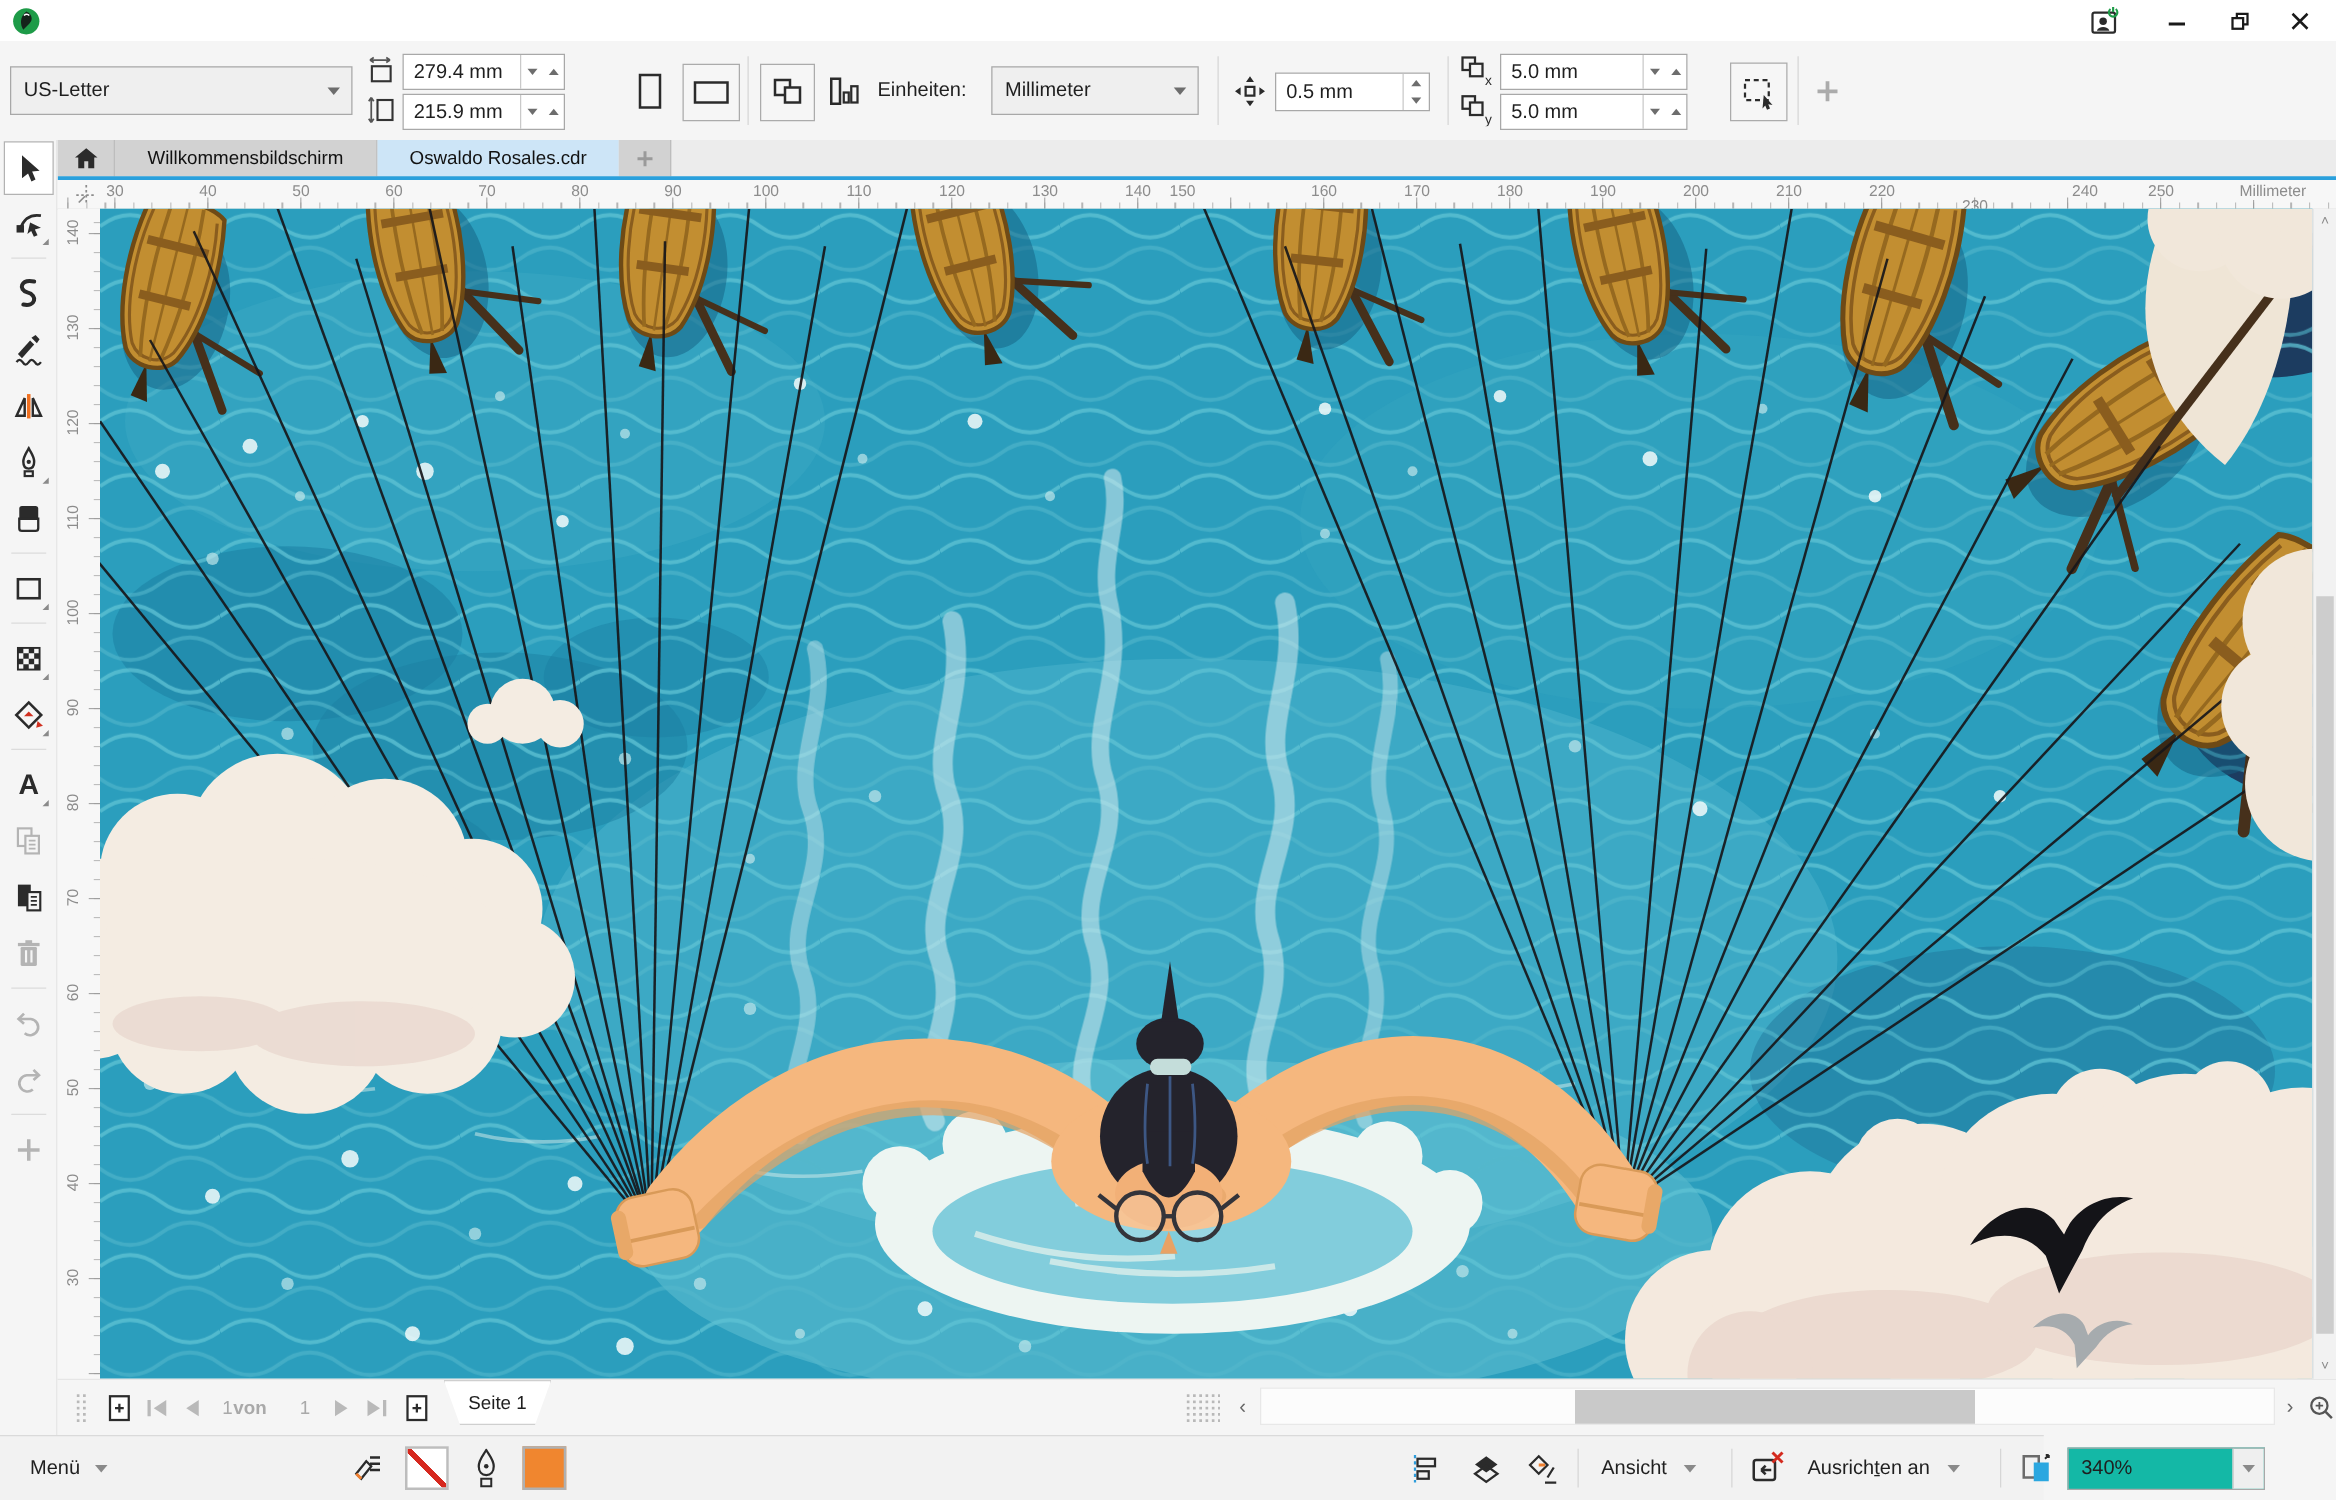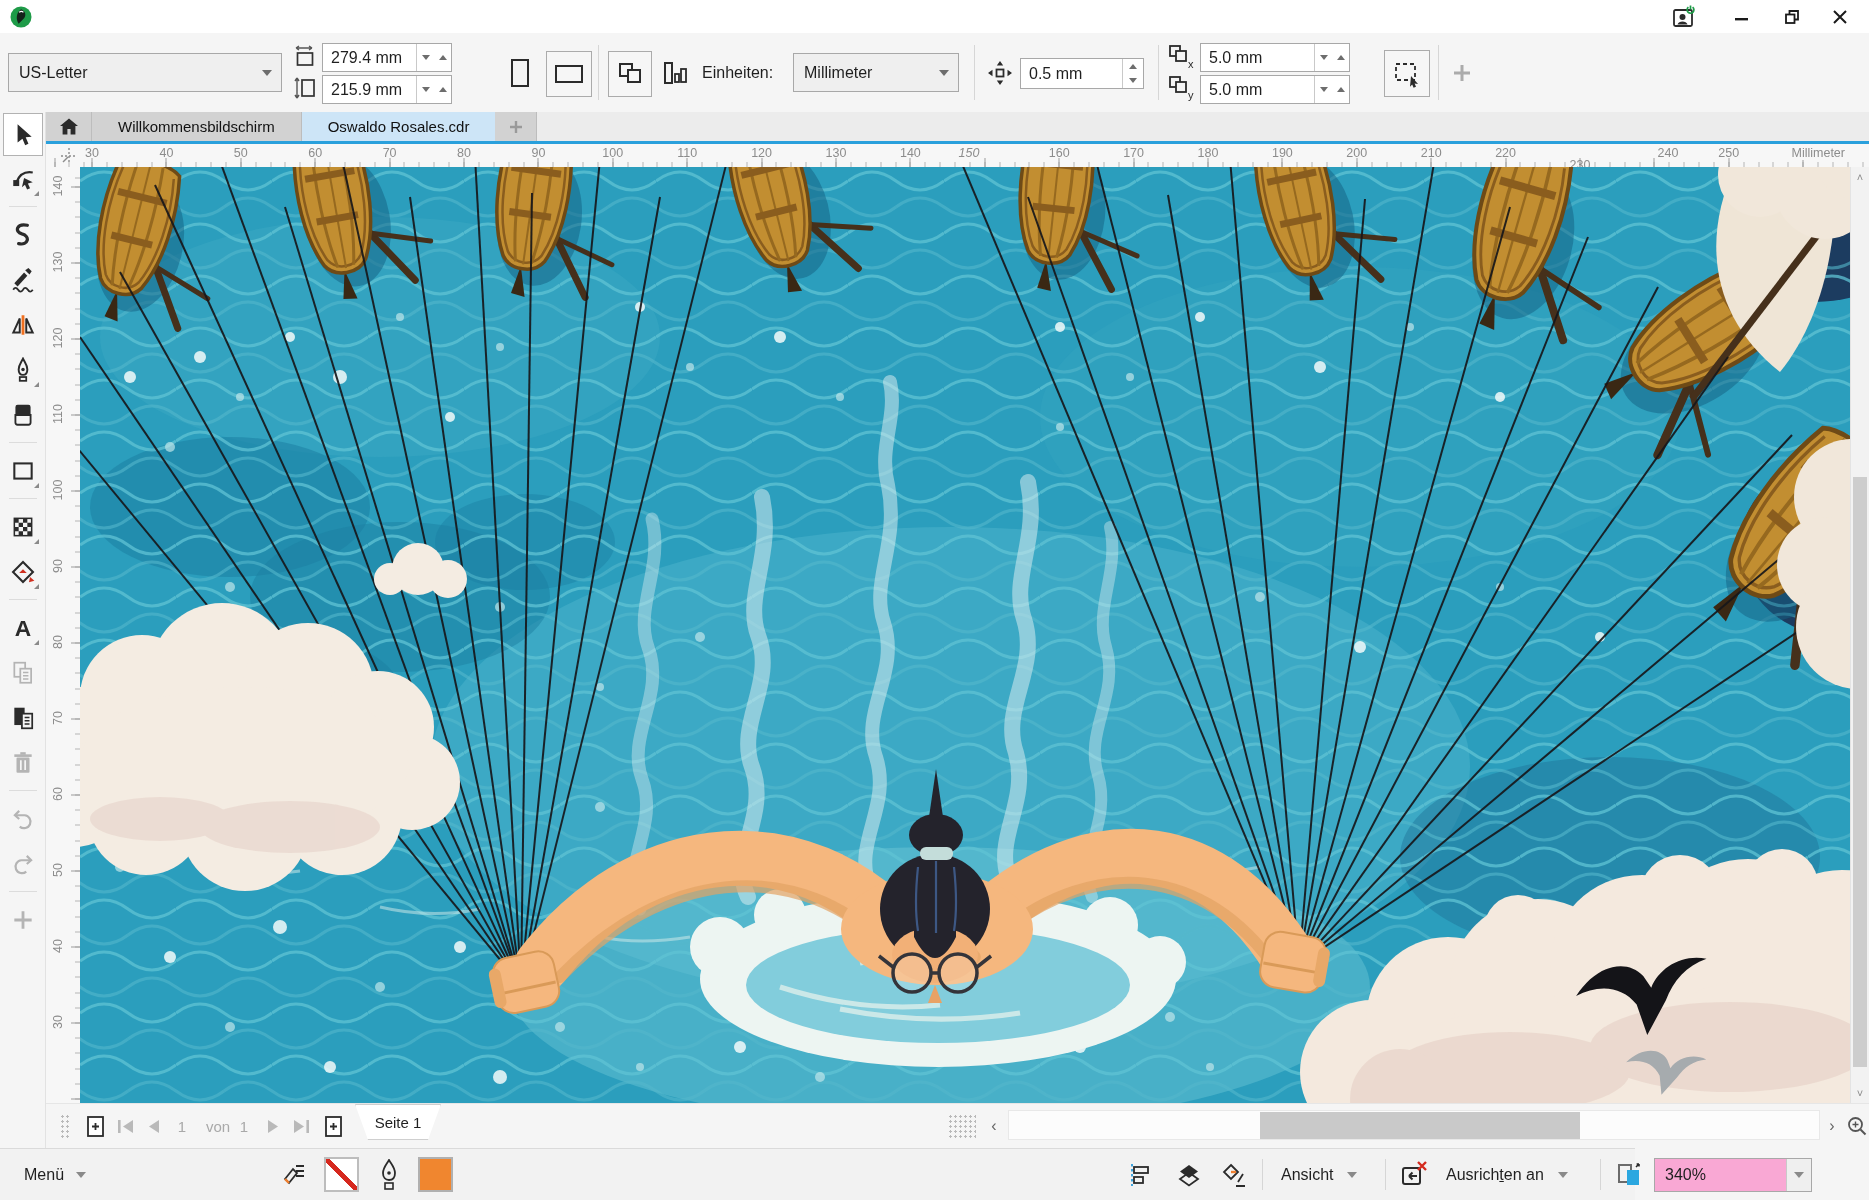--- a/index.html
+++ b/index.html
@@ -67,21 +67,21 @@
   .pagetab{position:absolute;top:0;height:36px;background:#ffffff;display:flex;align-items:center;justify-content:center;
            clip-path:polygon(0 0,100% 0,calc(100% - 13px) 100%,13px 100%);box-shadow:inset 0 0 0 1px #cfcfcf;}
   .hs-track{position:absolute;top:6px;height:30px;background:#fcfcfc;border:1px solid #e8e8e8;box-sizing:border-box;}
   .hs-thumb{position:absolute;top:8px;height:27px;background:#c9c9c9;}
   
   .statusbar{position:absolute;left:0;top:1148px;width:1635px;height:52px;background:#f2f2f2;border-top:1px solid #dadada;box-sizing:border-box;font-size:16px;}
   .sb-item{position:absolute;top:0;height:51px;display:flex;align-items:center;white-space:nowrap;}
   .sb-sep{position:absolute;top:10px;width:1px;height:31px;background:#d6d6d6;}
   .swatch{position:absolute;top:8px;width:35px;height:35px;box-sizing:border-box;border:2px solid #bdbdbd;background:#fff;}
   .nofill{background:linear-gradient(45deg,transparent 45%,#d6281e 45%,#d6281e 55%,transparent 55%),#fff;}
-  .zoombox{position:absolute;top:9px;height:34px;background:#f9a8d4;border:1px solid #a8a8a8;display:flex;align-items:stretch;box-sizing:border-box;}
+  .zoombox{position:absolute;top:9px;height:34px;background:#14b8a6;border:1px solid #a8a8a8;display:flex;align-items:stretch;box-sizing:border-box;}
   .zoombox .zval{flex:1;display:flex;align-items:center;padding-left:10px;}
   .zoombox .zarr{width:24px;background:#efefef;border-left:1px solid #c9c9c9;display:flex;align-items:center;justify-content:center;}
   .mn{text-decoration:underline;}
 </style>
 </head>
 <body>
 
 <div class="app">
 
   <div class="titlebar">
@@ -421,21 +421,21 @@
       <span class="htick" style="left: 194.8px;">50</span>
       <span class="htick" style="left: 269.2px;">60</span>
       <span class="htick" style="left: 343.6px;">70</span>
       <span class="htick" style="left: 418px;">80</span>
       <span class="htick" style="left: 492.4px;">90</span>
       <span class="htick" style="left: 566.8px;">100</span>
       <span class="htick" style="left: 641.2px;">110</span>
       <span class="htick" style="left: 715.6px;">120</span>
       <span class="htick" style="left: 790px;">130</span>
       <span class="htick" style="left: 864.4px;">140</span>
-      <span class="htick" style="left: 923px; font-style: italic;">150</span>
+      <span class="htick" style="left: 900px;">150</span>
       <span class="htick" style="left: 1013.2px;">160</span>
       <span class="htick" style="left: 1087.6px;">170</span>
       <span class="htick" style="left: 1162px;">180</span>
       <span class="htick" style="left: 1236.4px;">190</span>
       <span class="htick" style="left: 1310.8px;">200</span>
       <span class="htick" style="left: 1385.2px;">210</span>
       <span class="htick" style="left: 1459.6px;">220</span>
       <span class="htick" style="left: 1534px; margin-top: 12px;">230</span>
       <span class="htick" style="left: 1622px;">240</span>
       <span class="htick" style="left: 1682.8px;">250</span>
@@ -743,21 +743,21 @@
           <rect x="1" y="1" width="2.6" height="13" fill="#b9b9b9"></rect>
           <path d="M16,1 L6,7.5 L16,14 Z" fill="#b9b9b9"></path>
         </svg>
     </div>
     <div class="navitem" style="left:94px;width:26px;">
       <svg width="13" height="15" viewBox="0 0 13 15">
           <path d="M12,1 L2,7.5 L12,14 Z" fill="#b9b9b9"></path>
         </svg>
     </div>
     <div class="navitem navtxt" style="left:128px;width:16px;">1</div>
-    <div class="navitem navtxt" style="left:155px;width:34px;">von</div>
+    <div class="navitem navtxt" style="left:137px;width:34px;font-weight:bold;">von</div>
     <div class="navitem navtxt" style="left:190px;width:16px;">1</div>
     <div class="navitem" style="left:214px;width:26px;">
       <svg width="13" height="15" viewBox="0 0 13 15">
           <path d="M1,1 L11,7.5 L1,14 Z" fill="#b9b9b9"></path>
         </svg>
     </div>
     <div class="navitem" style="left:242px;width:26px;">
       <svg width="17" height="15" viewBox="0 0 17 15">
           <path d="M1,1 L11,7.5 L1,14 Z" fill="#b9b9b9"></path>
           <rect x="13.4" y="1" width="2.6" height="13" fill="#b9b9b9"></rect>

